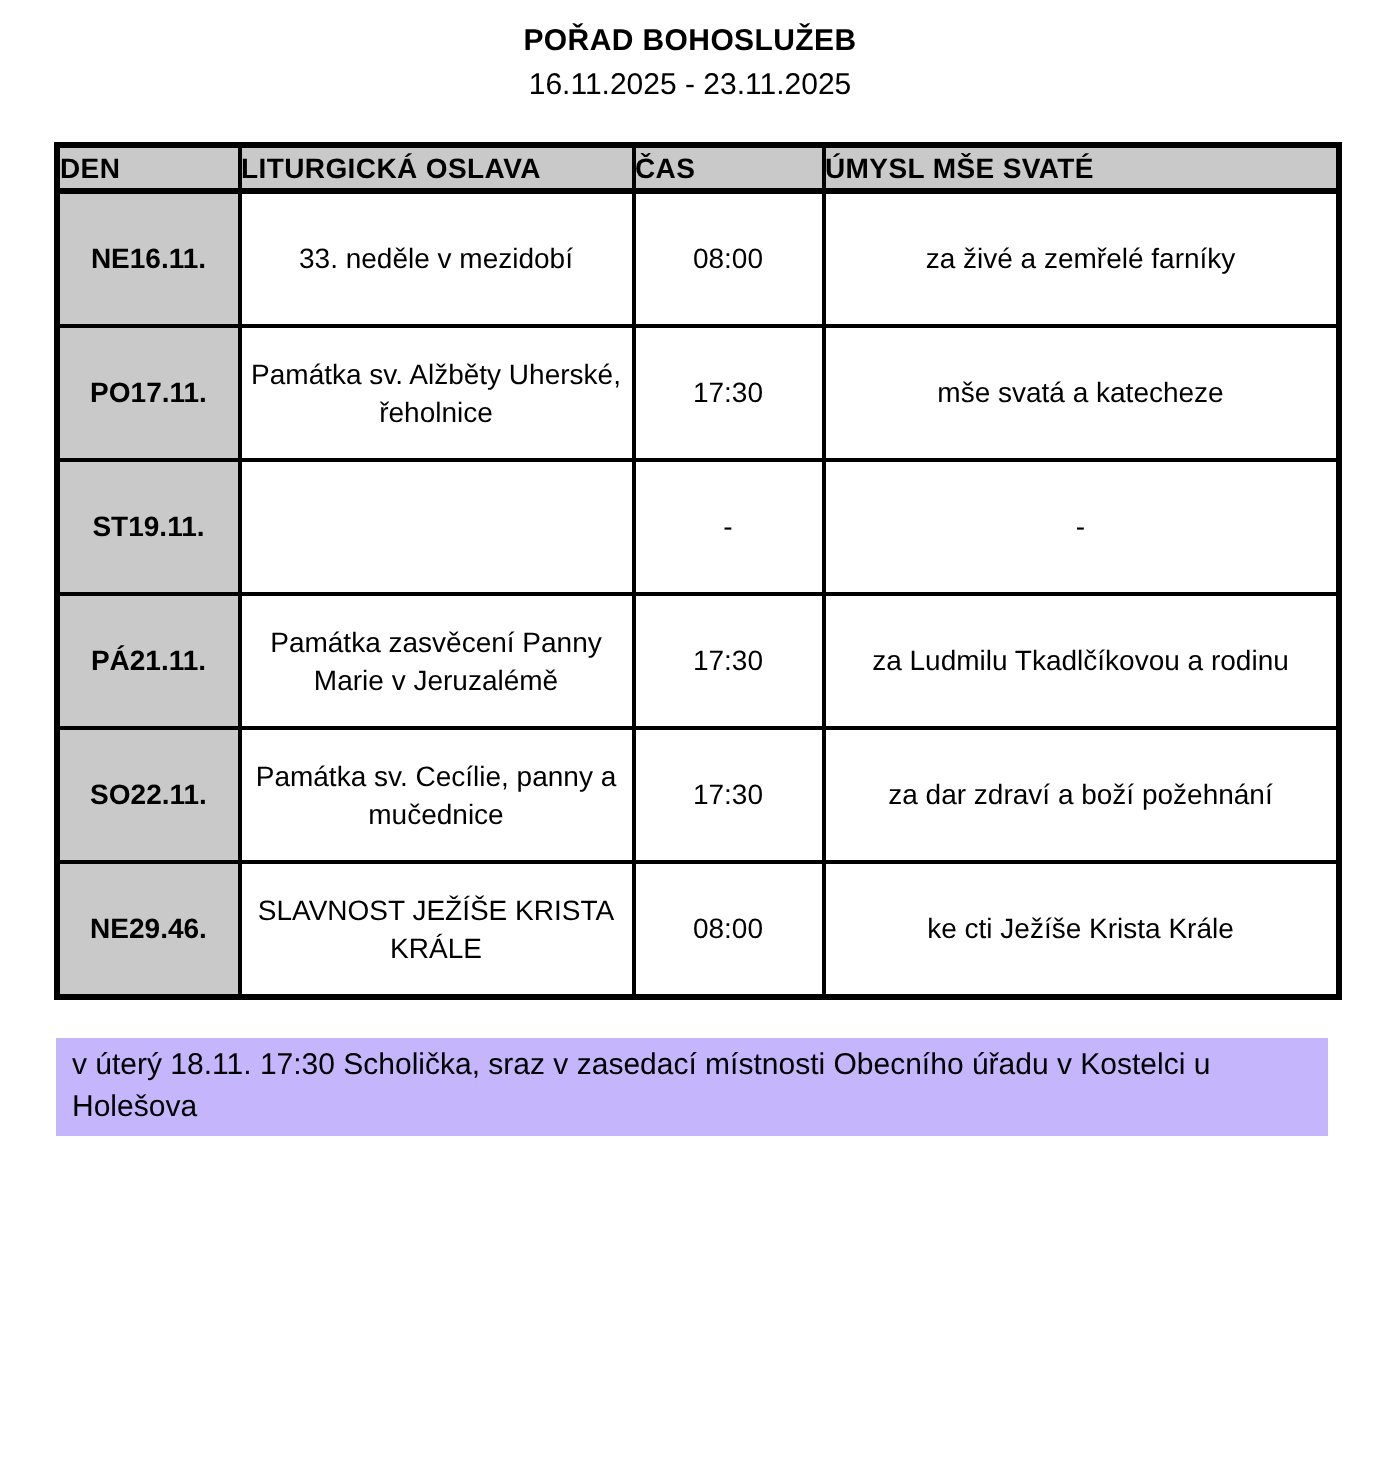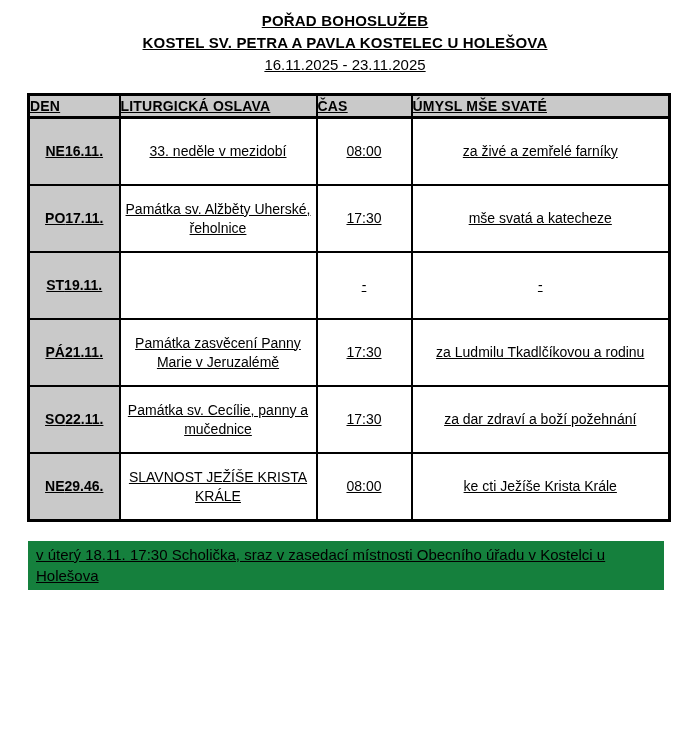--- a/index.html
+++ b/index.html
@@ -10,21 +10,20 @@
     height: 733px;
     font-family: "Liberation Sans", sans-serif;
     color: #000000;
     -webkit-font-smoothing: antialiased;
   }
   .page {
     width: 690px;
     height: 613px;
     overflow: hidden;
     position: relative;
-    text-decoration: underline;
   }
   .title-block {
     padding-top: 10px;
     text-align: center;
   }
   .title-line {
     font-size: 15px;
     font-weight: bold;
     line-height: 22px;
     letter-spacing: 0.2px;
@@ -74,35 +73,34 @@
     padding-left: 6px;
     white-space: nowrap;
   }
   td.day-cell .day-date { margin-left: 0; }
   td.celebration-cell { padding: 0 12px; }
   td.intention-cell { padding: 0 8px; }
 
   .footer-note {
     margin: 19px 0 0 28px;
     width: 620px;
-    background: #15803d;
+    background: #c4b5fd;
     font-size: 15px;
     line-height: 21px;
     padding: 3px 8px 4px 8px;
     text-align: left;
   }
 </style>
 </head>
 <body>
 
 <div class="page">
 
   <div class="title-block">
     <div class="title-line">POŘAD BOHOSLUŽEB</div>
-    <div class="title-line">KOSTEL SV. PETRA A PAVLA KOSTELEC U HOLEŠOVA</div>
     <div class="date-line">16.11.2025 - 23.11.2025</div>
   </div>
 
   <table class="schedule">
     <colgroup>
       <col class="c-den">
         <col class="c-lit">
         <col class="c-cas">
         <col class="c-umysl">
     </colgroup>

